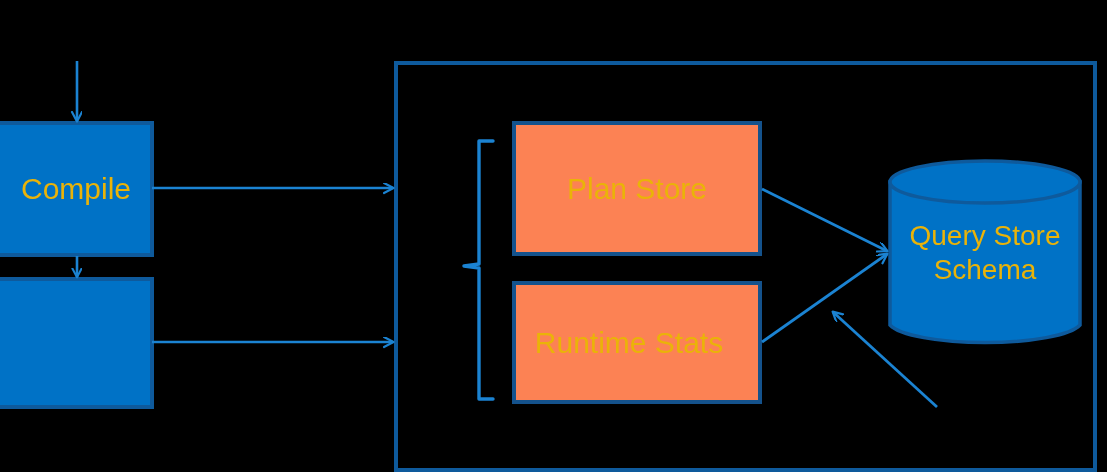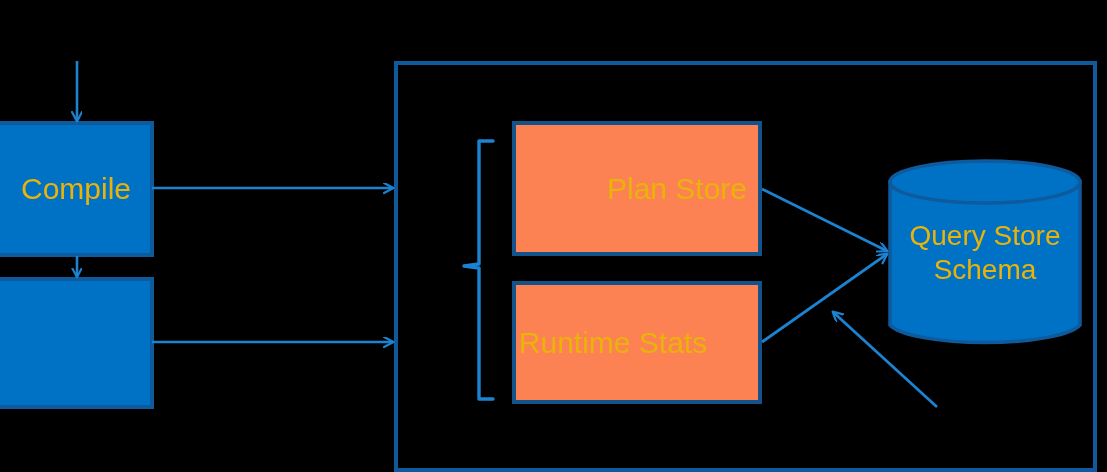--- a/index.html
+++ b/index.html
@@ -28,22 +28,22 @@
     align-items: center;
     justify-content: center;
     text-align: center;
     color: #eab308;
     pointer-events: none;
     line-height: 1.18;
     white-space: pre-line;
   }
   .lbl-compile   { left: 0px;   top: 123px; width: 152px; height: 132px; font-size: 30px; }
   .lbl-execute   { left: 0px;   top: 279px; width: 152px; height: 128px; font-size: 30px; }
-  .lbl-planstore { left: 512px; top: 121px; width: 250px; height: 135px; font-size: 30px; padding-left: 40px; }
-  .lbl-runtime   { left: 488px; top: 281px; width: 250px; height: 123px; font-size: 30px; }
+  .lbl-planstore { left: 512px; top: 121px; width: 250px; height: 135px; font-size: 30px; }
+  .lbl-runtime   { left: 504px; top: 281px; width: 250px; height: 123px; font-size: 30px; }
   .lbl-schema    { left: 888px; top: 200px; width: 194px; height: 105px; font-size: 28px; }
 </style>
 </head>
 <body>
 
 <div id="canvas">
 
   <svg id="svg-layer" viewBox="0 0 1107 472" xmlns="http://www.w3.org/2000/svg">
 
     <defs>

